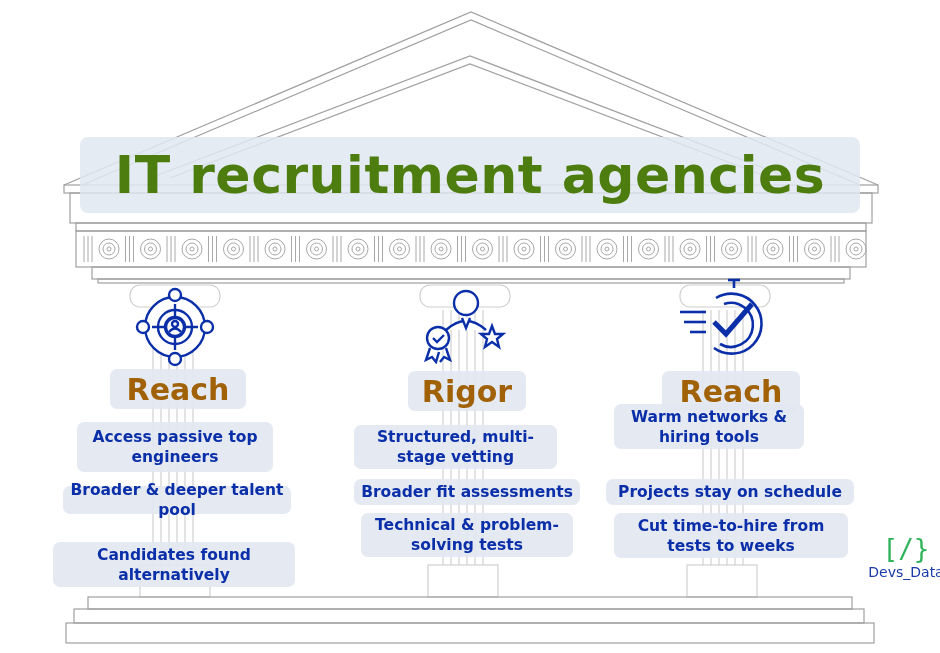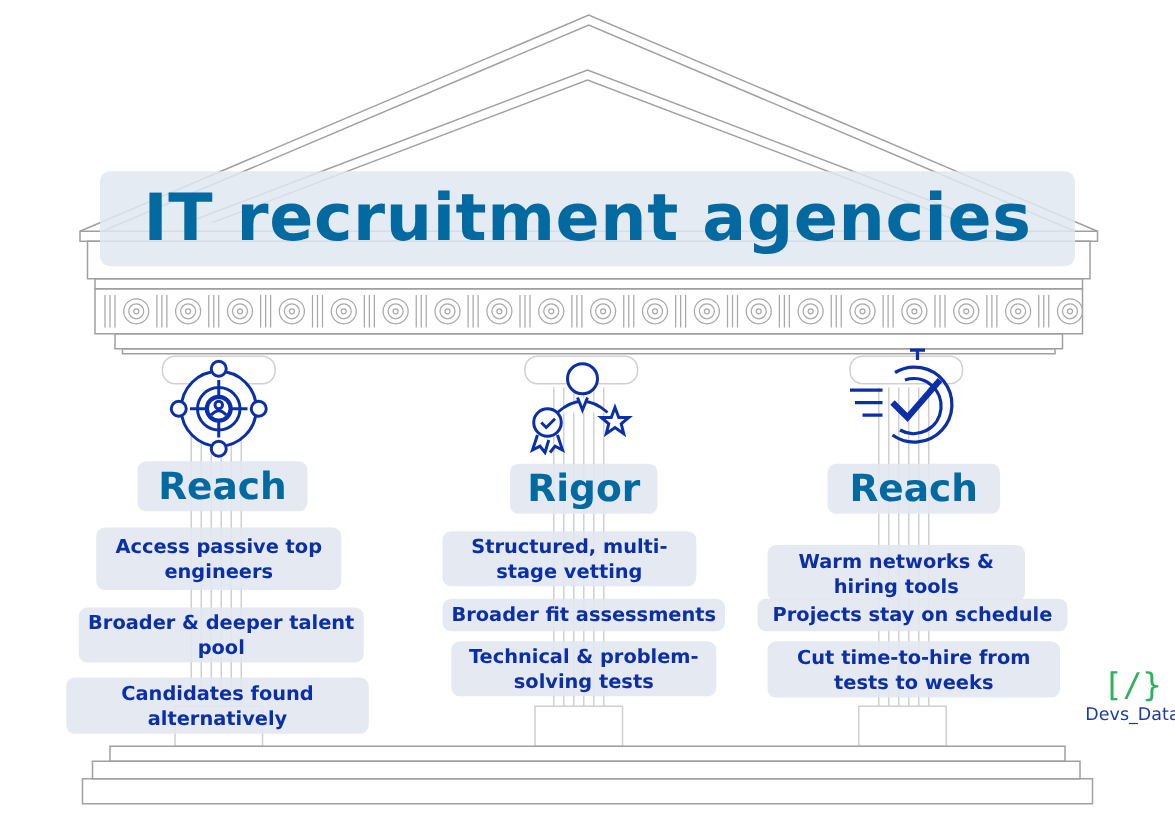--- a/index.html
+++ b/index.html
@@ -1,21 +1,21 @@
 <!DOCTYPE html>
 <html><head>
 <meta charset="utf-8">
 <style>
   html, body { margin:0; padding:0; background:#ffffff; }
   body { width:940px; height:653px; position:relative; overflow:hidden; font-family:"DejaVu Sans", sans-serif; }
   .abs { position:absolute; }
   svg.bg { position:absolute; left:0; top:0; }
   .title-box { left:80px; top:137px; width:780px; height:76px; background:rgba(225,231,241,0.85); border-radius:8px; display:flex; align-items:center; justify-content:center; }
-  .title { color:#0369a1; font-weight:bold; font-size:52px; letter-spacing:0.5px; }
-  .heading-box { background:rgba(225,231,241,0.9); border-radius:7px; display:flex; align-items:center; justify-content:center; color:#0369a1; font-weight:bold; font-size:30px; }
+  .title { color:#4d7c0f; font-weight:bold; font-size:52px; letter-spacing:0.5px; }
+  .heading-box { background:rgba(225,231,241,0.9); border-radius:7px; display:flex; align-items:center; justify-content:center; color:#a16207; font-weight:bold; font-size:30px; }
   .item-box { background:rgba(225,231,241,0.9); border-radius:7px; display:flex; align-items:center; justify-content:center; text-align:center; color:#0b2fa8; font-weight:bold; font-size:15.5px; line-height:20px; padding:0 6px; box-sizing:border-box; }
   .logo-mark { color:#2fb35a; font-family:"DejaVu Sans Mono", monospace; font-size:26px; }
   .logo-text { color:#1a3aa8; font-size:14px; }
 </style>
 </head>
 <body>
 
 <svg class="bg" width="940" height="653" viewBox="0 0 940 653">
   <g fill="none" stroke="#a0a0a0" stroke-width="1.2">
 
@@ -226,33 +226,33 @@
       <line x1="8" y1="46" x2="30" y2="46"></line>
       <line x1="14" y1="56" x2="30" y2="56"></line>
     <path d="M38 46 l12 12 l26 -30" stroke-width="5"></path>
   </g>
 </svg>
 
 <div class="abs heading-box" style="left:110px;top:369px;width:136px;height:40px">
     <span>Reach</span>
   </div>
 <div class="abs item-box" style="left:77px;top:422px;width:196px;height:50px">Access passive top engineers</div>
-<div class="abs item-box" style="left:63px;top:486px;width:228px;height:44px">Broader &amp; deeper talent pool</div>
+<div class="abs item-box" style="left:63px;top:486px;width:228px;height:28px">Broader &amp; deeper talent pool</div>
 <div class="abs item-box" style="left:53px;top:542px;width:242px;height:45px">Candidates found alternatively</div>
 
 <div class="abs heading-box" style="left:408px;top:371px;width:118px;height:40px">
     <span>Rigor</span>
   </div>
 <div class="abs item-box" style="left:354px;top:425px;width:203px;height:44px">Structured, multi-stage vetting</div>
 <div class="abs item-box" style="left:354px;top:479px;width:226px;height:26px">Broader fit assessments</div>
 <div class="abs item-box" style="left:361px;top:513px;width:212px;height:44px">Technical &amp; problem-solving tests</div>
 
 <div class="abs heading-box" style="left:662px;top:371px;width:138px;height:40px">
     <span>Reach</span>
   </div>
-<div class="abs item-box" style="left:614px;top:436px;width:206px;height:45px">Warm networks &amp; hiring tools</div>
+<div class="abs item-box" style="left:614px;top:404px;width:190px;height:45px">Warm networks &amp; hiring tools</div>
 <div class="abs item-box" style="left:606px;top:479px;width:248px;height:26px">Projects stay on schedule</div>
 <div class="abs item-box" style="left:614px;top:513px;width:234px;height:45px">Cut time-to-hire from tests to weeks</div>
 
 <div class="abs" style="left:866px;top:534px;width:80px;text-align:center">
   <div class="logo-mark">[/}</div>
   <div class="logo-text">Devs_Data</div>
 </div>
 
 </body></html>

